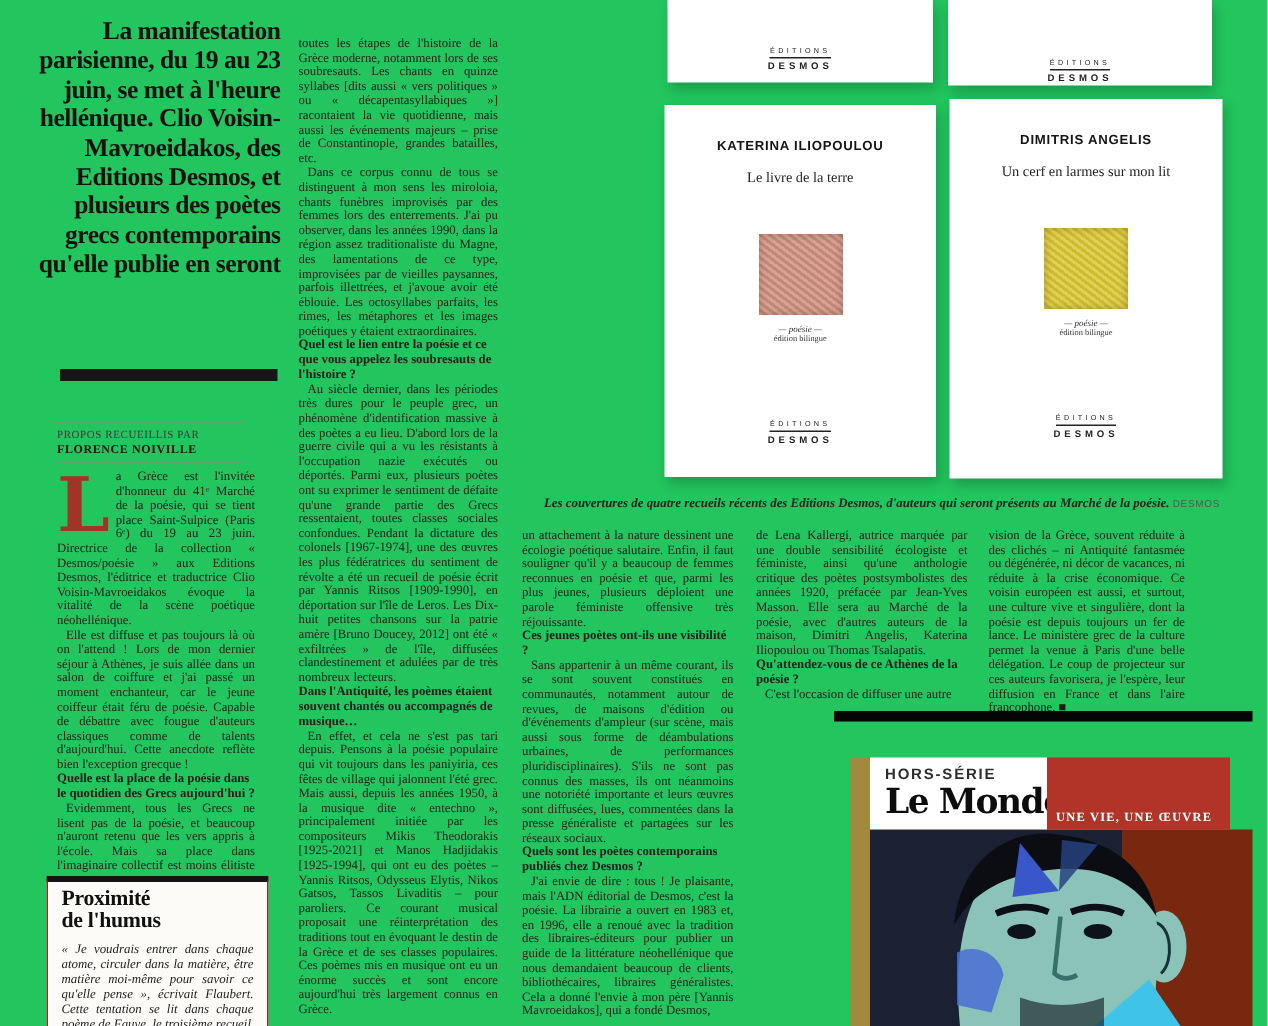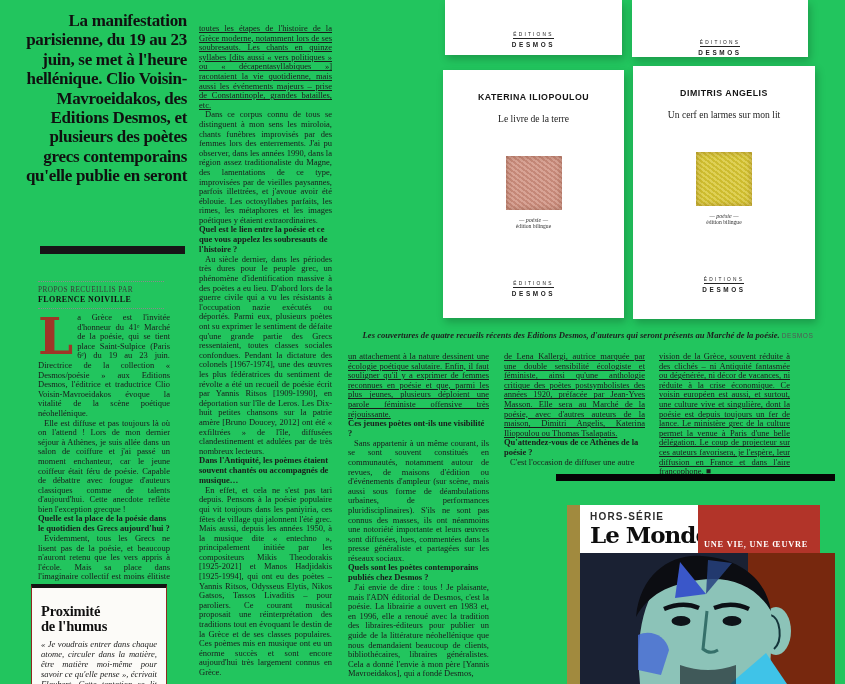--- a/index.html
+++ b/index.html
@@ -14,36 +14,36 @@
 
   
   .byline{left:38px;top:281px;width:126px;padding:3px 0 4px;
           border-top:1px dotted #8a8a8a;border-bottom:1px dotted #8a8a8a;}
   .byline .kick{font-size:7.3px;letter-spacing:.4px;color:#3a3a3a;}
   .byline .name{font-size:8px;font-weight:700;letter-spacing:.4px;color:#111;margin-top:1px;}
 
   
   .jtext{font-size:8.5px;line-height:9.6px;text-align:justify;overflow:hidden;}
   .para{margin:0;text-indent:6px;}
-  .para.cont{text-indent:0;text-decoration:underline;}
+  .para.cont{text-indent:0;}
   .para.q{font-weight:700;text-indent:0;margin-top:0;line-height:9.8px;text-align:left;}
   .col1{left:38px;top:313px;width:132px;height:270px;}
   .col2{left:199px;top:24px;width:133px;height:660px;}
   .col3{left:348px;top:352px;width:141px;height:332px;}
   .col4{left:504px;top:352px;width:141px;height:332px;}
   .col5{left:659px;top:352px;width:131px;height:332px;}
 
   .intro{margin:0;}
   .dropcap{float:left;font-size:50px;line-height:41px;font-weight:700;
            padding:3px 4px 0 0;font-family:"DejaVu Serif",serif;}
 
   
-  .sidebar{left:31px;top:584px;width:136px;height:100px;box-sizing:border-box;
+  .sidebar{left:31px;top:584px;width:148px;height:100px;box-sizing:border-box;
            border-top:4px solid #141414;border-left:1px solid #8d2b1f;border-right:1px solid #8d2b1f;
-           padding:16px 9px 0 9px;background:#fcfbf8;}
+           padding:4px 9px 0 9px;background:#fcfbf8;}
   .sidebar-title{font-size:14.5px;line-height:15px;font-weight:700;letter-spacing:-.2px;color:#101010;margin:0;}
   .sidebar-quote{font-style:italic;font-size:8.6px;line-height:10px;text-align:justify;margin-top:5px;color:#222;}
 
   
   .cover{background:#ffffff;box-shadow:2px 4px 8px rgba(0,0,0,.22);text-align:center;box-sizing:border-box;}
   .cover.c1{left:445px;top:0;width:177px;height:55px;}
   .cover.c2{left:632px;top:0;width:176px;height:57px;}
   .cover.c3{left:443px;top:70px;width:181px;height:248px;}
   .cover.c4{left:633px;top:66px;width:182px;height:253px;}
   .cover-author{margin-top:22px;font-family:"Liberation Sans",sans-serif;font-weight:700;
@@ -154,21 +154,21 @@
       <div class="b">DESMOS</div>
     </div>
   </div>
 
   <div class="abs caption">
     <span>Les couvertures de quatre recueils récents des Editions Desmos, d'auteurs qui seront présents au Marché de la poésie.</span>
     <span class="credit">DESMOS</span>
   </div>
 
   <div class="abs jtext col3">
-      <p class="para cont">un attachement à la nature dessinent une écologie poétique salutaire. Enfin, il faut souligner qu'il y a exprimer de femmes reconnues en poésie et que, parmi les plus jeunes, plusieurs déploient une parole féministe offensive très réjouissante.</p>
+      <p class="para cont">un attachement à la nature dessinent une écologie poétique salutaire. Enfin, il faut souligner qu'il y a beaucoup de femmes reconnues en poésie et que, parmi les plus jeunes, plusieurs déploient une parole féministe offensive très réjouissante.</p>
       <p class="para q">Ces jeunes poètes ont-ils une visibilité ?</p>
       <p class="para p">Sans appartenir à un même courant, ils se sont souvent constitués en communautés, notamment autour de revues, de maisons d'édition ou d'événements d'ampleur (sur scène, mais aussi sous forme de déambulations urbaines, de performances pluridisciplinaires). S'ils ne sont pas connus des masses, ils ont néanmoins une notoriété importante et leurs œuvres sont diffusées, lues, commentées dans la presse généraliste et partagées sur les réseaux sociaux.</p>
       <p class="para q">Quels sont les poètes contemporains publiés chez Desmos ?</p>
       <p class="para p">J'ai envie de dire : tous ! Je plaisante, mais l'ADN éditorial de Desmos, c'est la poésie. La librairie a ouvert en 1983 et, en 1996, elle a renoué avec la tradition des libraires-éditeurs pour publier un guide de la littérature néohellénique que nous demandaient beaucoup de clients, bibliothécaires, libraires généralistes. Cela a donné l'envie à mon père [Yannis Mavroeidakos], qui a fondé Desmos,</p>
     </div>
   <div class="abs jtext col4">
       <p class="para cont">de Lena Kallergi, autrice marquée par une double sensibilité écologiste et féministe, ainsi qu'une anthologie critique des poètes postsymbolistes des années 1920, préfacée par Jean-Yves Masson. Elle sera au Marché de la poésie, avec d'autres auteurs de la maison, Dimitri Angelis, Katerina Iliopoulou ou Thomas Tsalapatis.</p>
       <p class="para q">Qu'attendez-vous de ce Athènes de la poésie ?</p>
       <p class="para p">C'est l'occasion de diffuser une autre</p>
     </div>

